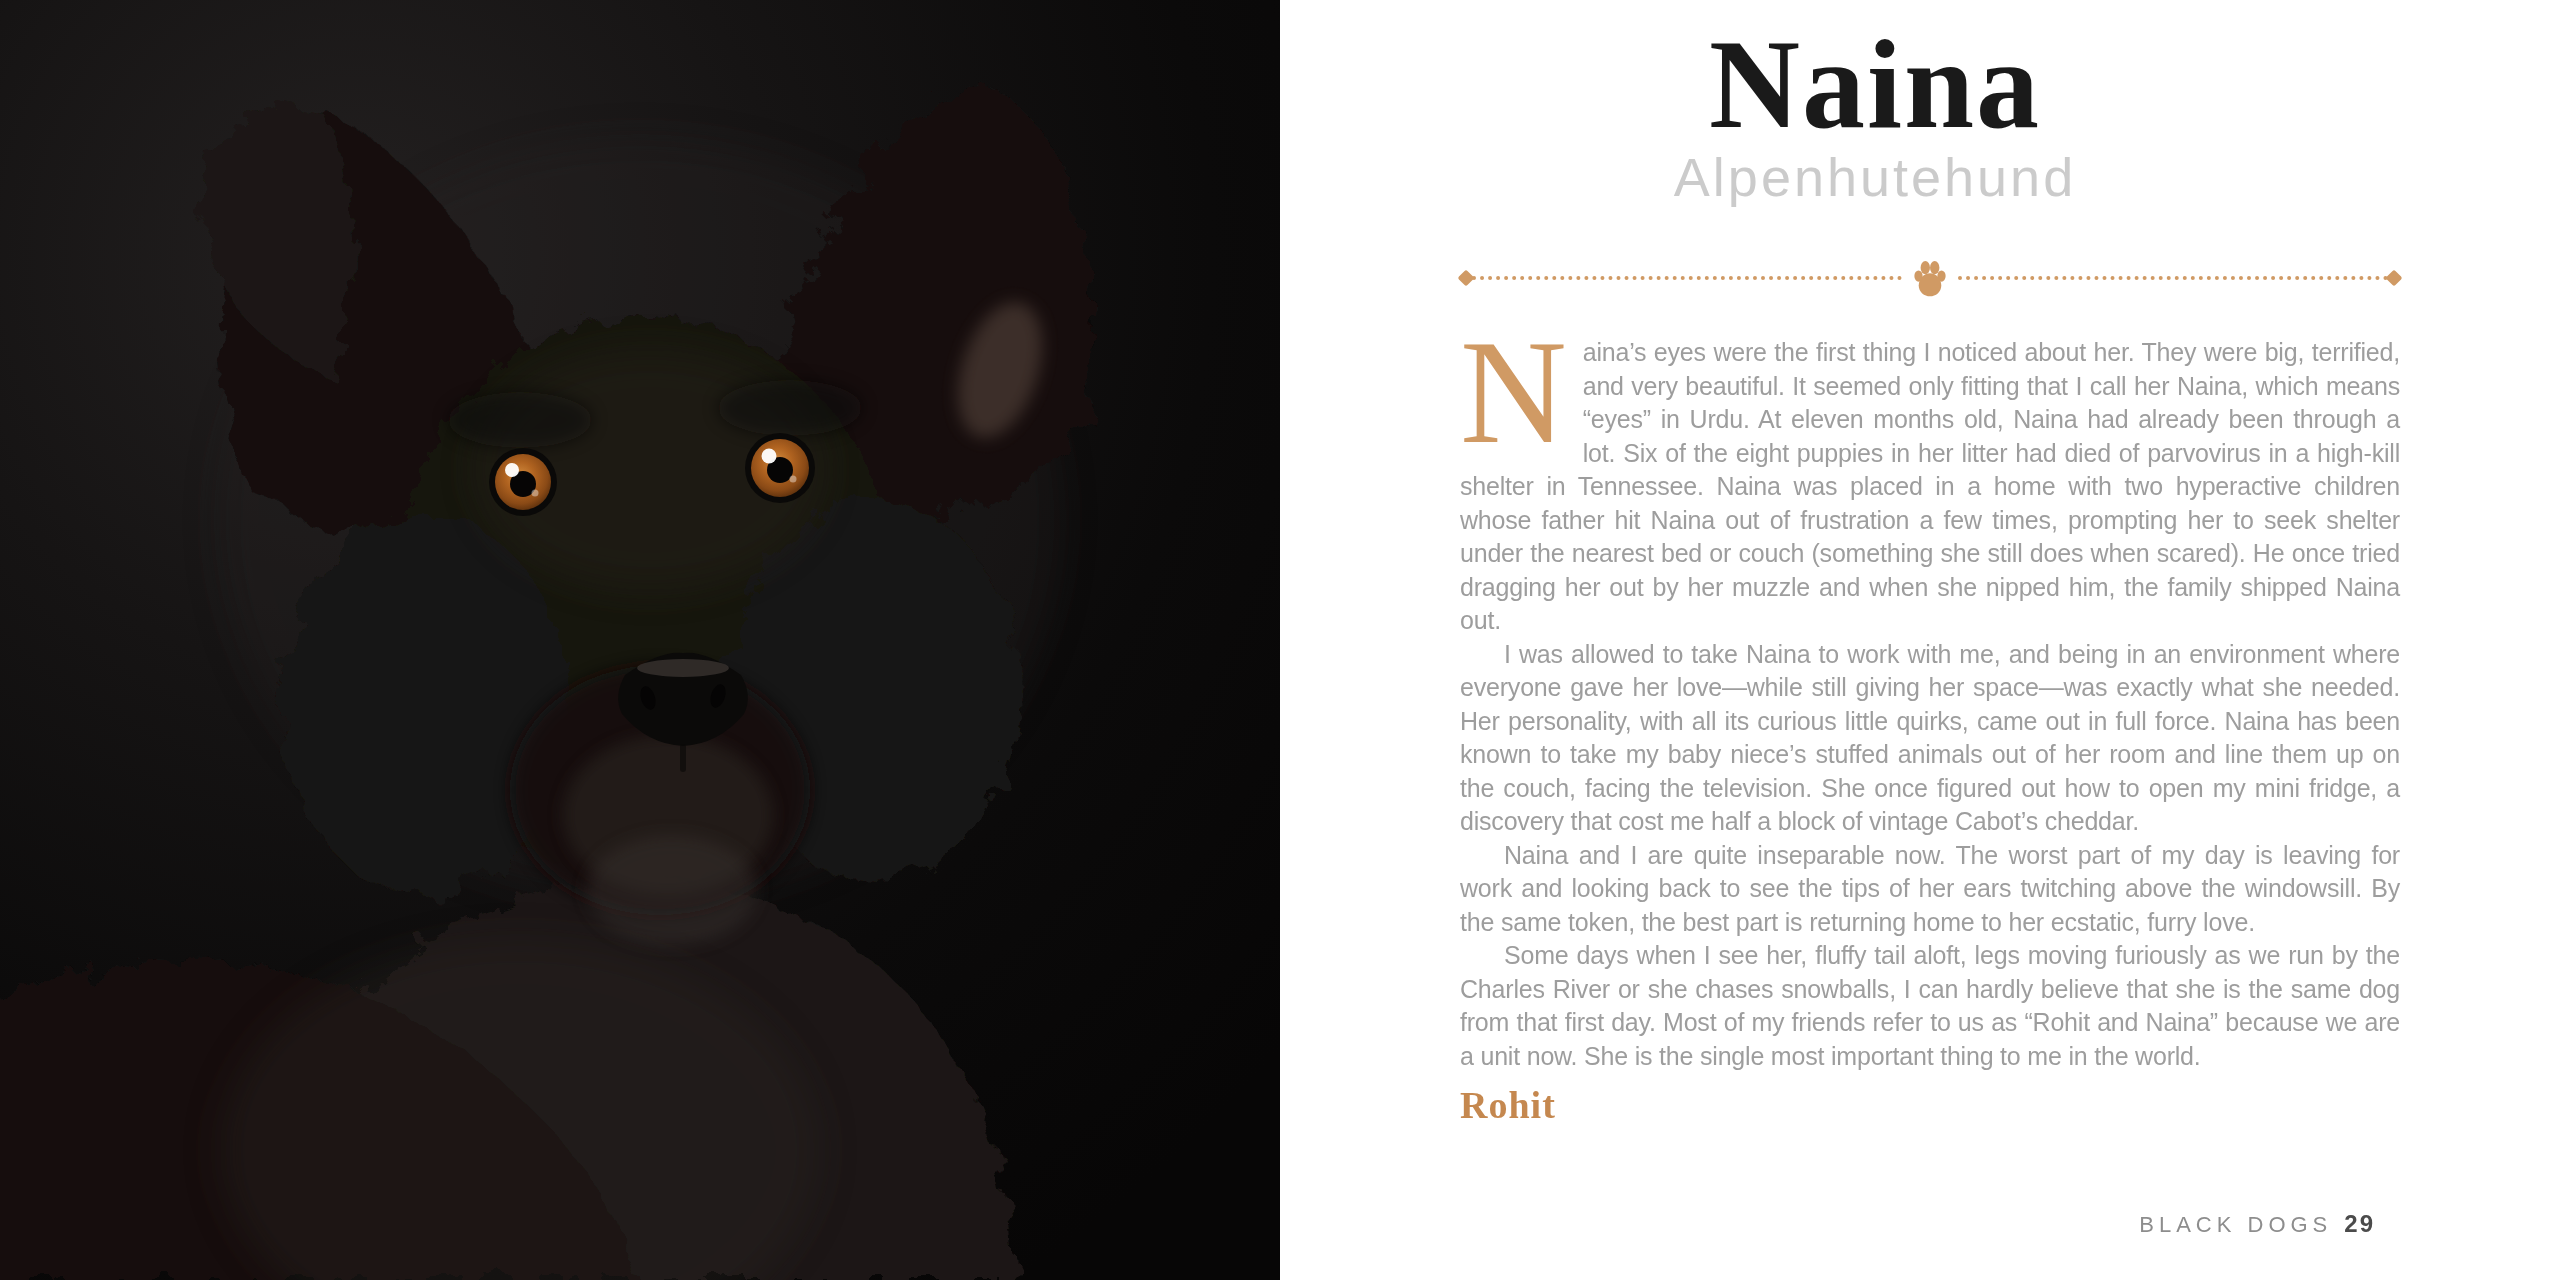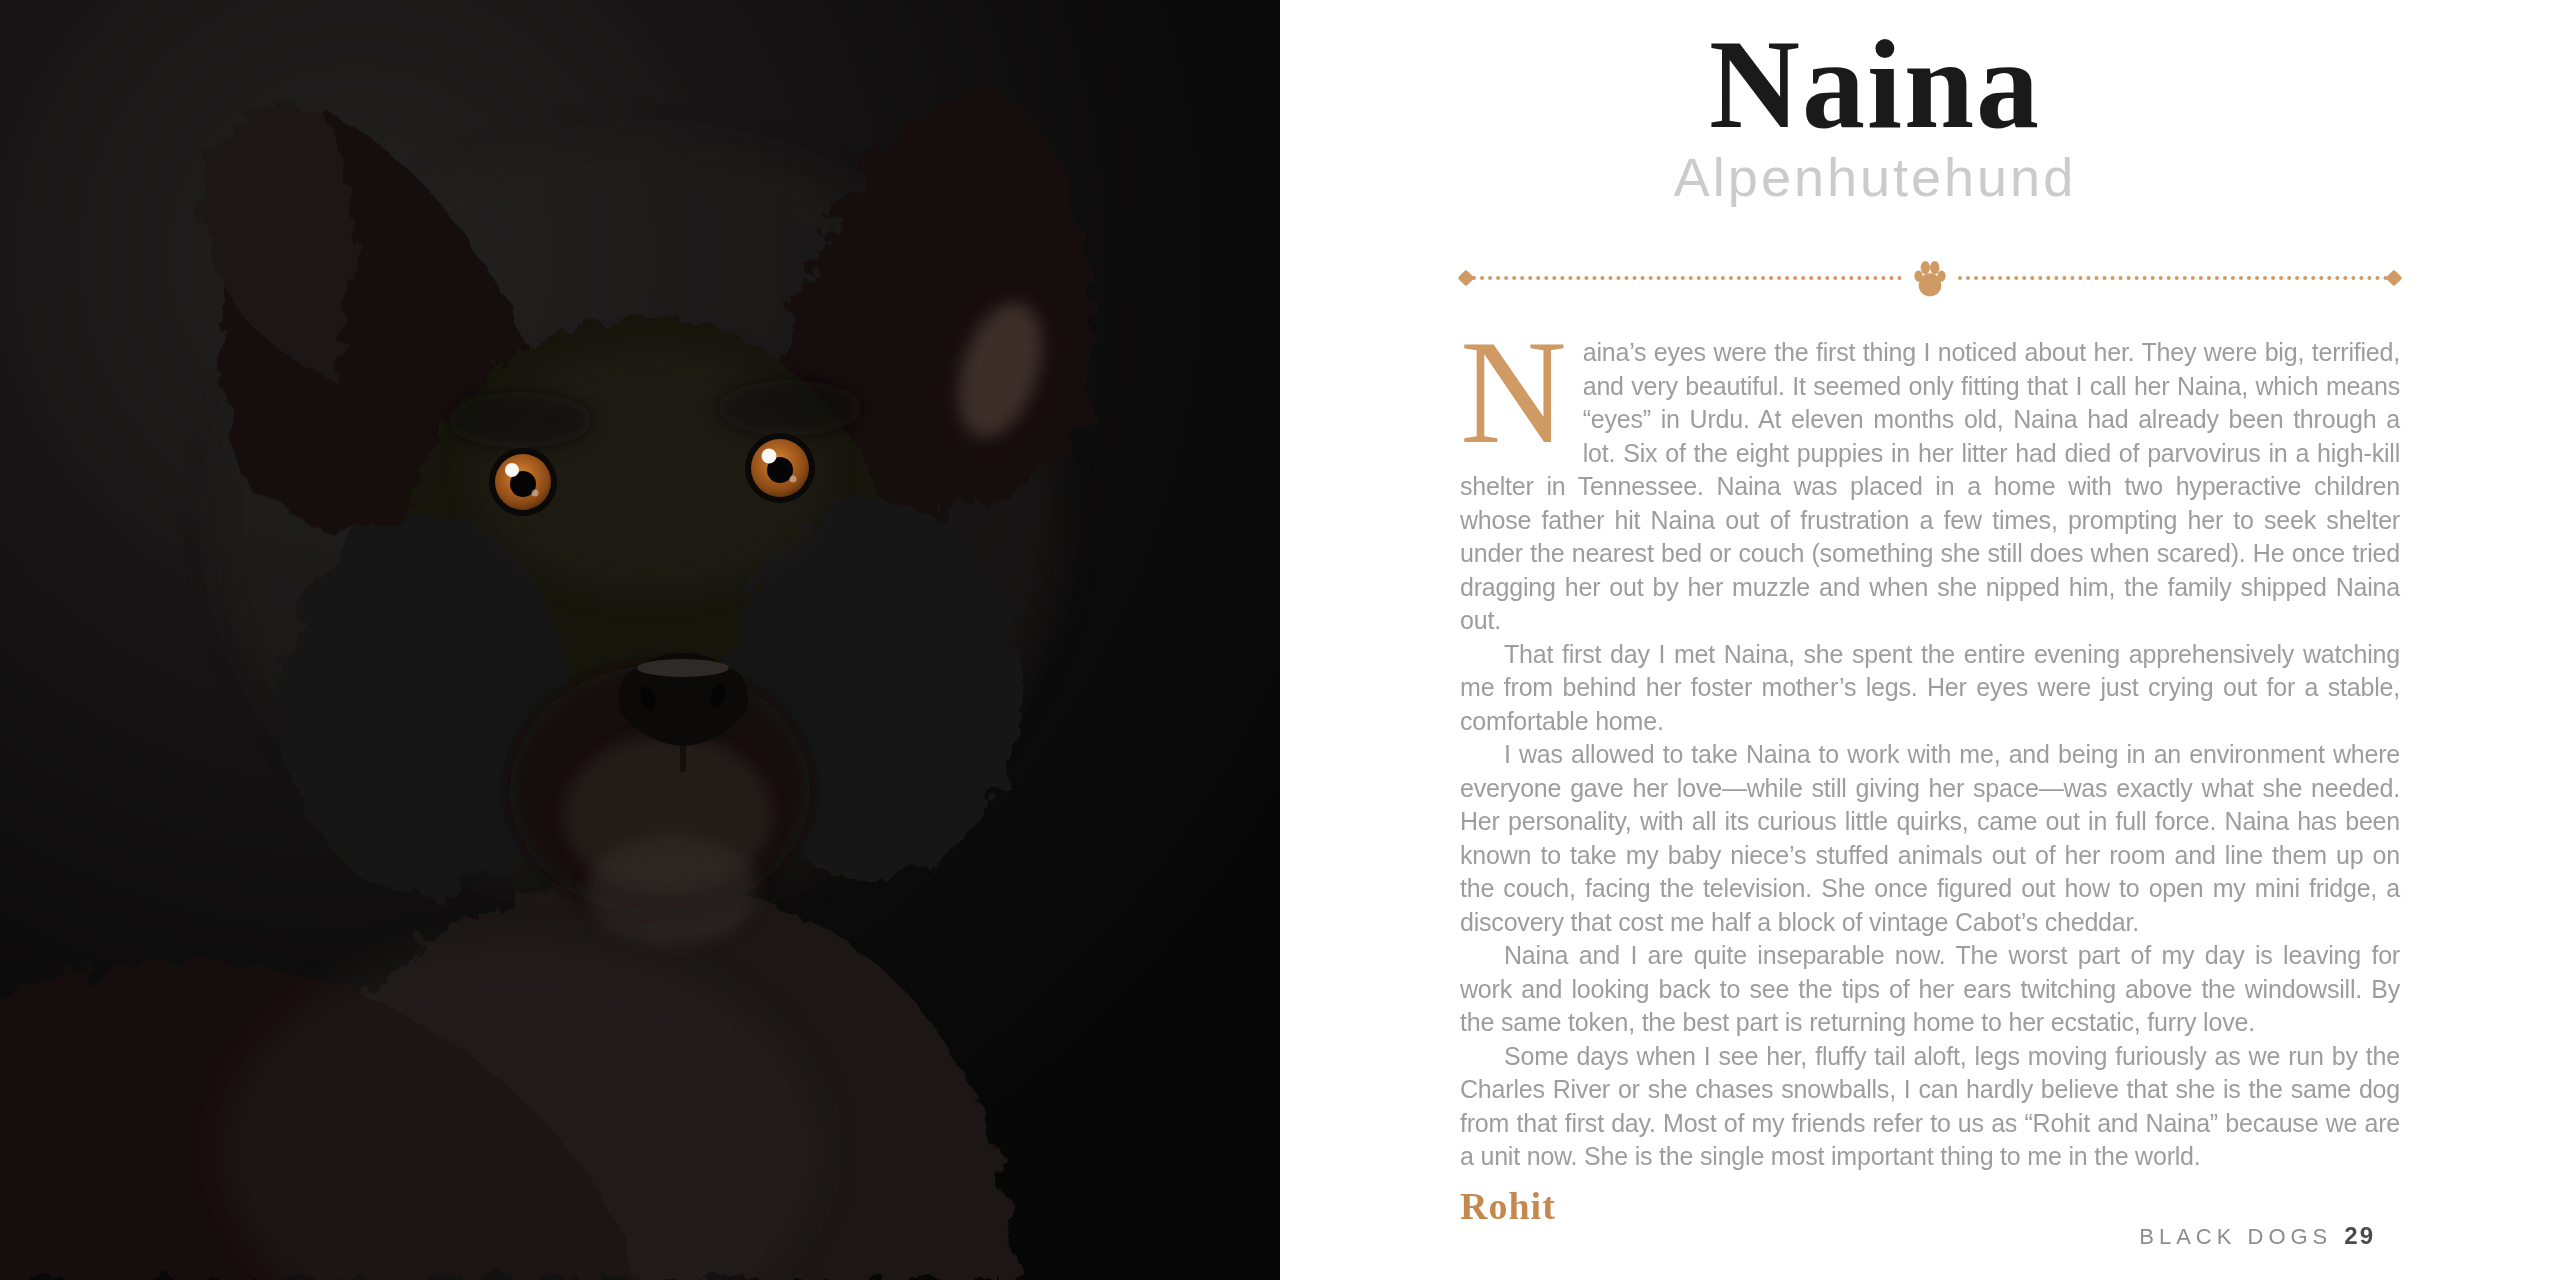--- a/index.html
+++ b/index.html
@@ -62,21 +62,21 @@
     color:var(--accent-tan);
   }
   .signature{
     margin:10px 0 0;
     font-family:"Liberation Serif",serif;font-weight:700;
     font-size:38px;letter-spacing:1px;
     color:var(--signature-tan);
   }
 
   .page-footer{
-    position:absolute;right:75px;bottom:30px;
+    position:absolute;right:75px;bottom:42px;
     display:flex;align-items:baseline;gap:12px;
   }
   .book-title{
     font-size:22px;letter-spacing:5px;color:var(--footer-gray);
   }
   .page-number{
     font-size:24px;font-weight:700;letter-spacing:2px;color:var(--page-number-dark);
   }
 </style>
 </head>
@@ -176,21 +176,20 @@
           <ellipse cx="29.2" cy="18" rx="4.4" ry="6"></ellipse>
           <path d="M17,15 C24,15 29,21.5 29,28 C29,35 23,39.5 17,39.5 C11,39.5 5,35 5,28 C5,21.5 10,15 17,15 Z"></path>
         </g>
       </svg>
       <span class="dots"></span>
       <span class="diamond"></span>
     </div>
 
     <div class="article">
       <p class="para first"><span class="dropcap">N</span><span>aina’s eyes were the first thing I noticed about her. They were big, terrified, and very beautiful. It seemed only fitting that I call her Naina, which means “eyes” in Urdu. At eleven months old, Naina had already been through a lot. Six of the eight puppies in her litter had died of parvovirus in a high-kill shelter in Tennessee. Naina was placed in a home with two hyperactive children whose father hit Naina out of frustration a few times, prompting her to seek shelter under the nearest bed or couch (something she still does when scared). He once tried dragging her out by her muzzle and when she nipped him, the family shipped Naina out.</span></p>
-      <p class="para indent">That first day I met Naina, she spent the entire evening apprehensively watching me from behind her foster mother’s legs. Her eyes were just crying out for a stable, comfortable home.</p>
       <p class="para indent">I was allowed to take Naina to work with me, and being in an environment where everyone gave her love—while still giving her space—was exactly what she needed. Her personality, with all its curious little quirks, came out in full force. Naina has been known to take my baby niece’s stuffed animals out of her room and line them up on the couch, facing the television. She once figured out how to open my mini fridge, a discovery that cost me half a block of vintage Cabot’s cheddar.</p>
       <p class="para indent">Naina and I are quite inseparable now. The worst part of my day is leaving for work and looking back to see the tips of her ears twitching above the windowsill. By the same token, the best part is returning home to her ecstatic, furry love.</p>
       <p class="para indent">Some days when I see her, fluffy tail aloft, legs moving furiously as we run by the Charles River or she chases snowballs, I can hardly believe that she is the same dog from that first day. Most of my friends refer to us as “Rohit and Naina” because we are a unit now. She is the single most important thing to me in the world.</p>
       <p class="signature">Rohit</p>
     </div>
 
     <div class="page-footer">
       <span class="book-title">BLACK DOGS</span>
       <span class="page-number">29</span>
     </div>

